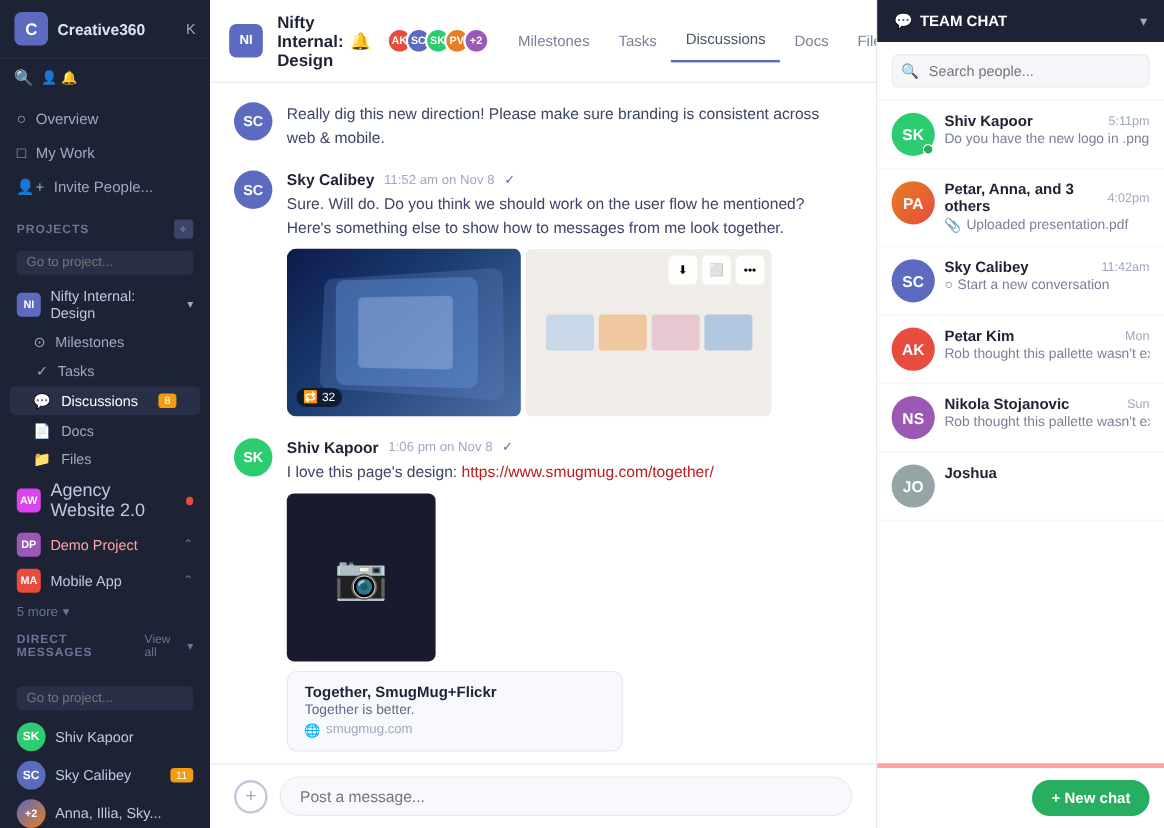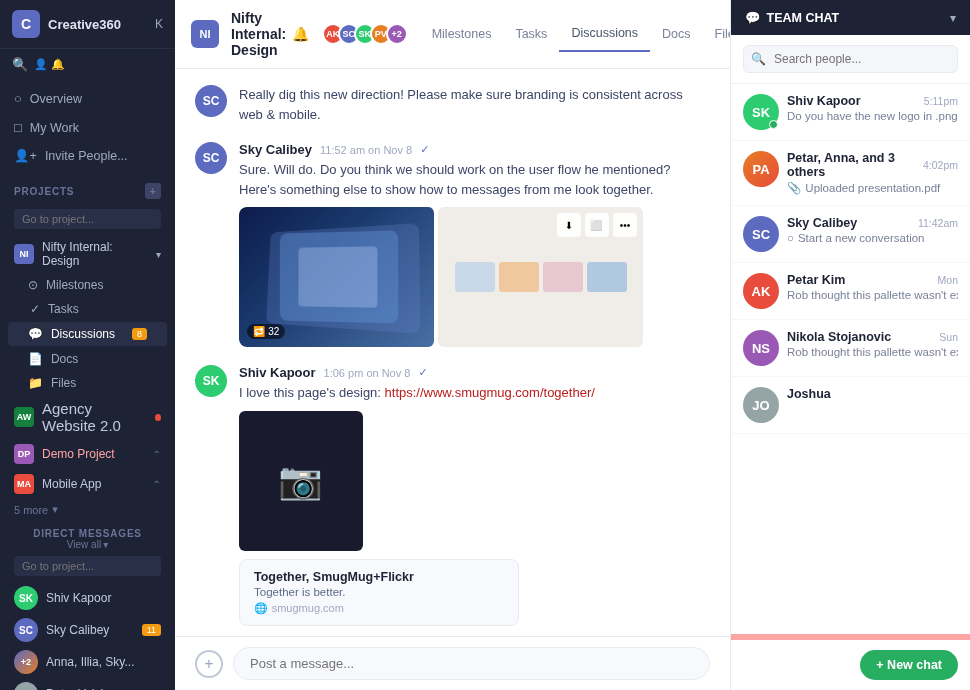--- a/index.html
+++ b/index.html
@@ -16,29 +16,29 @@
     .sidebar-nav { padding: 4px 0; }
     .sidebar-nav-item { display: flex; align-items: center; gap: 8px; padding: 7px 14px; color: #a0a8c0; cursor: pointer; font-size: 12.5px; }
     .sidebar-nav-item .icon { font-size: 13px; }
     .sidebar-section-title { padding: 10px 14px 4px; font-size: 10px; font-weight: 700; letter-spacing: 0.8px; color: #6b7498; display: flex; align-items: center; justify-content: space-between; }
     .sidebar-section-title .add-btn { width: 16px; height: 16px; background: #3d4466; border-radius: 3px; display: flex; align-items: center; justify-content: center; cursor: pointer; }
     .project-input { padding: 6px 14px; }
     .project-input input { width: 100%; background: #2a2f48; border: none; border-radius: 4px; padding: 4px 8px; color: #a0a8c0; font-size: 11px; outline: none; }
     .project-item { display: flex; align-items: center; gap: 8px; padding: 5px 14px; cursor: pointer; color: #a0a8c0; font-size: 12.5px; }
     .project-avatar { width: 20px; height: 20px; border-radius: 4px; display: flex; align-items: center; justify-content: center; color: white; font-size: 9px; font-weight: bold; flex-shrink: 0; }
     .project-avatar.ni { background: #5c6bc0; }
-    .project-avatar.aw { background: #15803d; }
+    .project-avatar.aw { background: #d946ef; }
     .project-avatar.dp { background: #9b59b6; }
     .project-avatar.ma { background: #e74c3c; }
     .sub-item { display: flex; align-items: center; gap: 8px; padding: 5px 28px; cursor: pointer; color: #a0a8c0; font-size: 12px; }
     .sub-item.active { background: #2a2f48; color: #fff; border-radius: 4px; margin: 1px 8px; padding: 5px 20px; }
     .sub-item .badge { background: #f39c12; color: white; font-size: 9px; border-radius: 3px; padding: 1px 5px; margin-left: auto; }
     .more-link { padding: 4px 14px; color: #6b7498; font-size: 11px; cursor: pointer; display: flex; align-items: center; gap: 4px; }
     .dm-section { padding: 8px 14px 4px; }
-    .dm-header { display: flex; align-items: center; justify-content: space-between; margin-bottom: 6px; flex-direction: column; }
+    .dm-header { display: flex; align-items: center; justify-content: space-between; margin-bottom: 22px; }
     .dm-header-title { font-size: 10px; font-weight: 700; letter-spacing: 0.8px; color: #6b7498; }
     .dm-header-link { font-size: 10px; color: #6b7498; cursor: pointer; display: flex; align-items: center; gap: 2px; }
     .dm-input { background: #2a2f48; border: none; border-radius: 4px; padding: 4px 8px; color: #a0a8c0; font-size: 11px; outline: none; width: 100%; margin-bottom: 6px; }
     .dm-item { display: flex; align-items: center; gap: 8px; padding: 4px 0; cursor: pointer; }
     .dm-avatar { width: 24px; height: 24px; border-radius: 50%; flex-shrink: 0; object-fit: cover; display: flex; align-items: center; justify-content: center; font-size: 10px; font-weight: bold; color: white; }
     .dm-name { font-size: 12px; color: #c0c8e0; }
     .dm-badge { background: #f39c12; color: white; font-size: 9px; border-radius: 3px; padding: 1px 5px; margin-left: auto; }
     .invite-item { display: flex; align-items: center; gap: 8px; padding: 6px 14px; cursor: pointer; color: #a0a8c0; font-size: 12.5px; }
 
     
@@ -85,21 +85,21 @@
     .chat-search-icon { position: absolute; left: 8px; top: 50%; transform: translateY(-50%); color: #a0a8c0; font-size: 12px; }
     .chat-list { flex: 1; overflow-y: auto; }
     .chat-item { display: flex; align-items: flex-start; gap: 8px; padding: 10px 12px; cursor: pointer; border-bottom: 1px solid #f5f6fa; }
     .chat-item-avatar { width: 36px; height: 36px; border-radius: 50%; flex-shrink: 0; display: flex; align-items: center; justify-content: center; font-size: 13px; font-weight: bold; color: white; position: relative; }
     .chat-avatar-online { position: absolute; bottom: 1px; right: 1px; width: 9px; height: 9px; background: #27ae60; border-radius: 50%; border: 1px solid white; }
     .chat-item-content { flex: 1; min-width: 0; }
     .chat-item-header { display: flex; align-items: center; justify-content: space-between; margin-bottom: 2px; }
     .chat-item-name { font-weight: 600; font-size: 12.5px; color: #1e2235; }
     .chat-item-time { font-size: 10.5px; color: #a0a8c0; white-space: nowrap; }
     .chat-item-preview { font-size: 11.5px; color: #7a8099; white-space: nowrap; overflow: hidden; text-overflow: ellipsis; display: flex; align-items: center; gap: 4px; }
-    .chat-new-btn-row { padding: 10px 12px; border-top: 6px solid #fca5a5; }
+    .chat-new-btn-row { padding: 10px 12px; border-top: 4px solid #fca5a5; }
     .new-chat-btn { background: #27ae60; color: white; border: none; border-radius: 20px; padding: 8px 16px; font-size: 12.5px; font-weight: 600; cursor: pointer; display: flex; align-items: center; gap: 6px; float: right; }
     .chat-bottom-avatar { width: 36px; height: 36px; border-radius: 50%; background: #95a5a6; display: flex; align-items: center; justify-content: center; font-size: 13px; font-weight: bold; color: white; }
 
     
     .av-shiv { background: #2ecc71; }
     .av-sky { background: #5c6bc0; }
     .av-anna { background: #e74c3c; }
     .av-nikola { background: #9b59b6; }
     .av-petar { background: #e67e22; }
 

